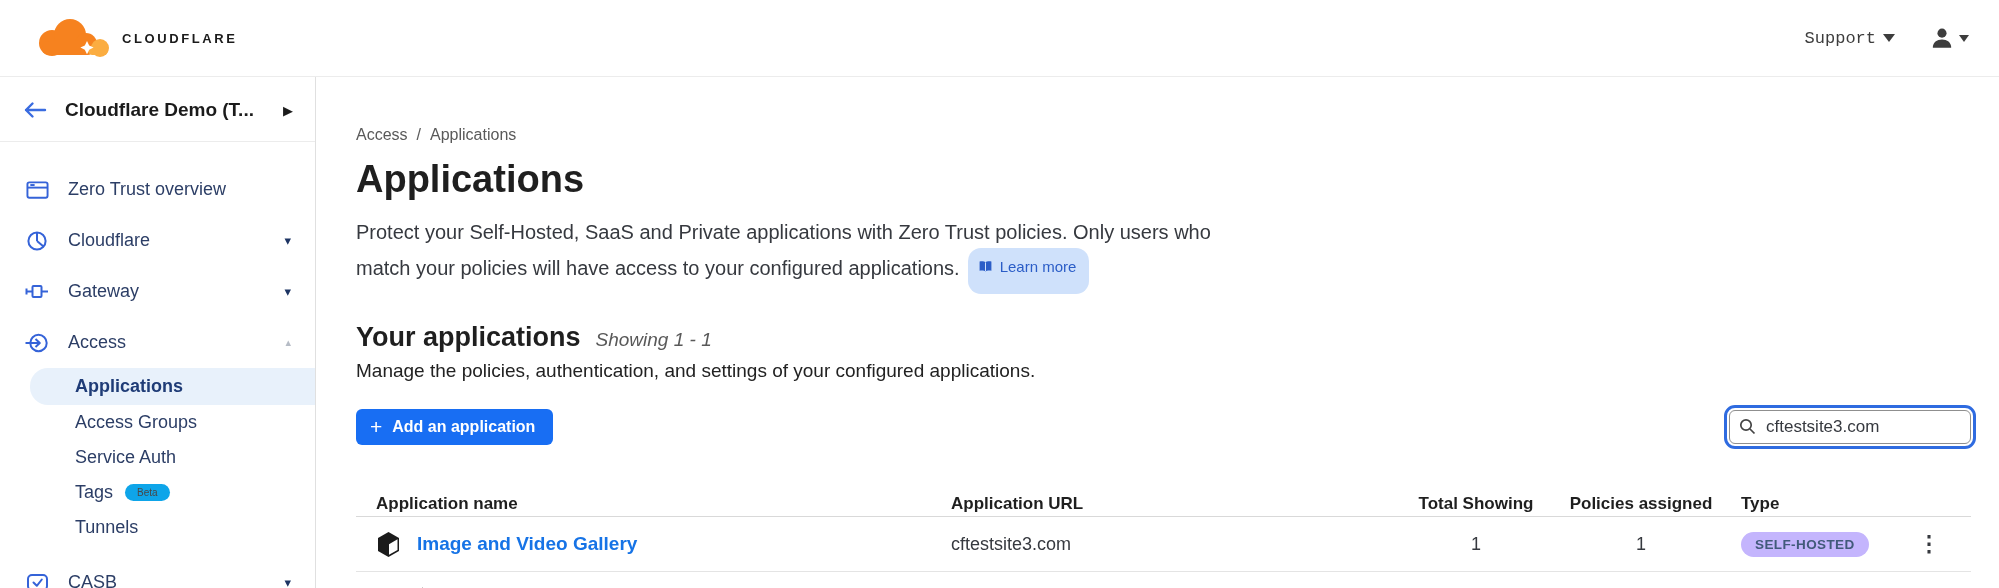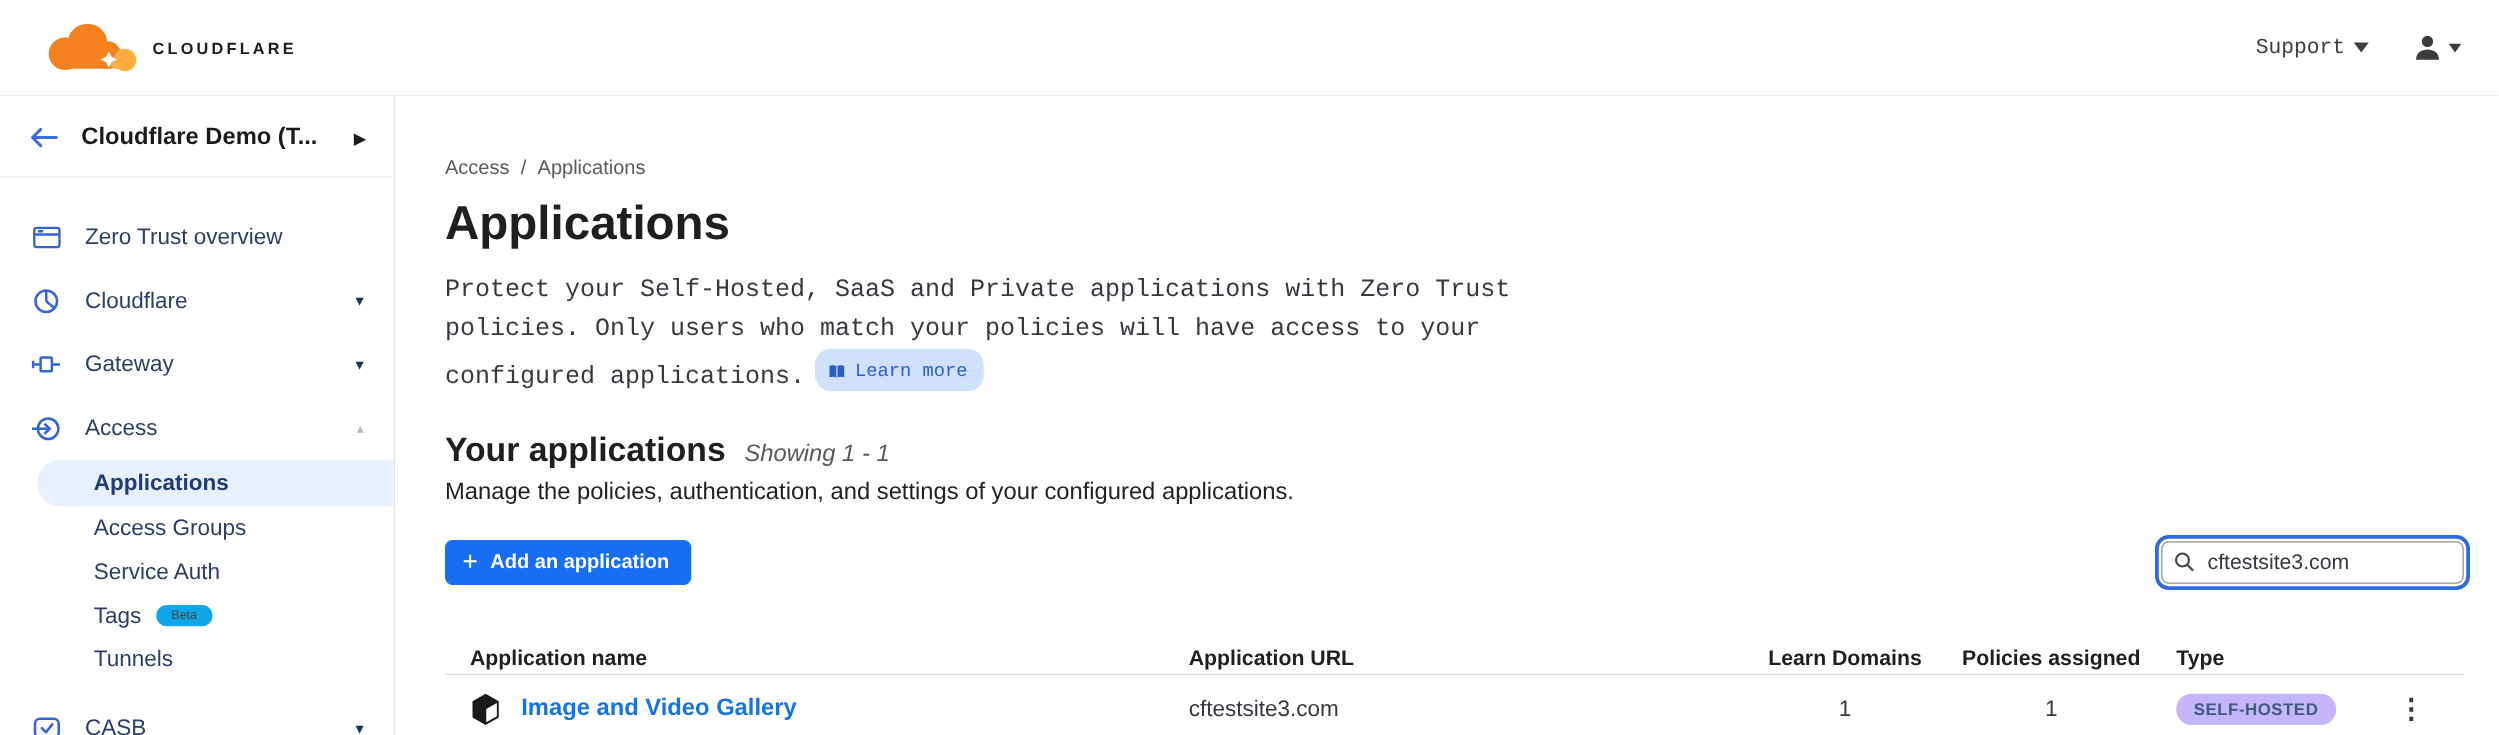--- a/index.html
+++ b/index.html
@@ -42,23 +42,23 @@
     padding-left:45px; font-weight:700; color:#1f3c77; height:37px; }
   .badge-beta { background:#0ea5e9; color:#474747; font-size:10px; border-radius:12px;
     padding:3px 12px; margin-left:12px; }
   .casb { margin-top:12px; }
 
   
   .main { flex:1; padding:49px 28px 0 40px; min-width:0; }
   .breadcrumb { font-size:16px; color:#595959; display:flex; gap:9px; }
   .breadcrumb .crumb { cursor:pointer; }
   h1.page-title { font-size:38px; font-weight:700; color:#1f1f1f; margin:14px 0 16px; }
-  .desc { font-size:20px; line-height:31px; color:#36393f; max-width:880px;font-family:Liberation Mono, monospace; }
+  .desc { font-size:20px; line-height:31px; color:#36393f; max-width:880px; }
   .chip-learn { display:inline-flex; align-items:center; gap:7px; background:#cfe1fb; color:#2b5dc7;
-    border-radius:13px; padding:3px 13px 0 10px; font-size:15px; font-weight:400;
+    border-radius:13px; padding:3px 13px 12px 10px; font-size:15px; font-weight:400;
     vertical-align:2px; margin-left:8px; cursor:pointer; white-space:nowrap; }
   .sec-head { display:flex; align-items:baseline; margin-top:28px; gap:15px; }
   .sec-head h2 { font-size:27px; font-weight:700; color:#1f1f1f; }
   .showing { font-size:19px; font-style:italic; color:#595959; }
   .sec-sub { font-size:19px; color:#222; margin-top:7px; }
 
   .actions { display:flex; align-items:center; justify-content:space-between; margin-top:27px; }
   .btn-add { display:inline-flex; align-items:center; gap:10px; background:#186ef3; color:#fff;
     border:none; border-radius:6px; height:36px; padding:0 18px 0 14px; font-size:16px;
     font-weight:600; font-family:inherit; cursor:pointer; }
@@ -254,21 +254,21 @@
             <line x1="11" y1="11" x2="15.5" y2="15.5" stroke="#444" stroke-width="1.7"></line>
           </svg>
           <input class="search-input" type="text" value="cftestsite3.com" style="">
         </div>
       </div>
 
       <div class="table">
         <div class="t-head">
           <div>Application name</div>
           <div>Application URL</div>
-          <div class="col-c">Learn Domains</div>
+          <div class="col-c">Total Showing</div>
           <div class="col-c">Policies assigned</div>
           <div>Type</div>
           <div></div>
         </div>
 
         <div class="t-row">
           <div class="cell-name">
             <svg width="25" height="27" viewBox="0 0 25 27">
               <path d="M12.5 1 L23 7 V20 L12.5 26 L2 20 V7 Z" fill="#1b1b1b"></path>
               <path d="M13 13.2 L21.5 8.3 V18.9 L13 23.8 Z" fill="#ffffff"></path>

